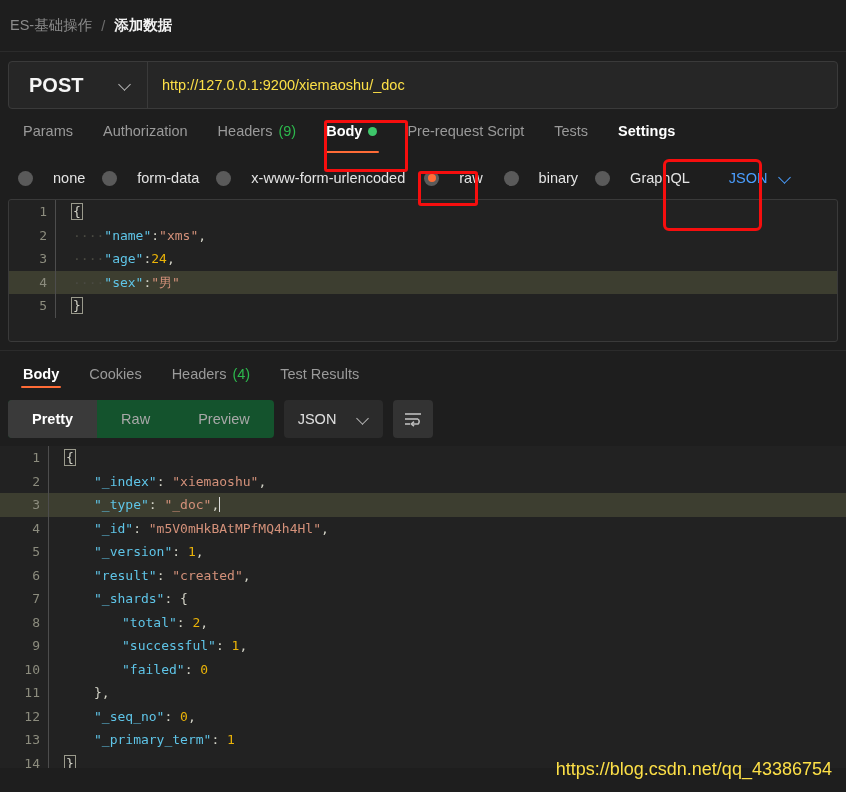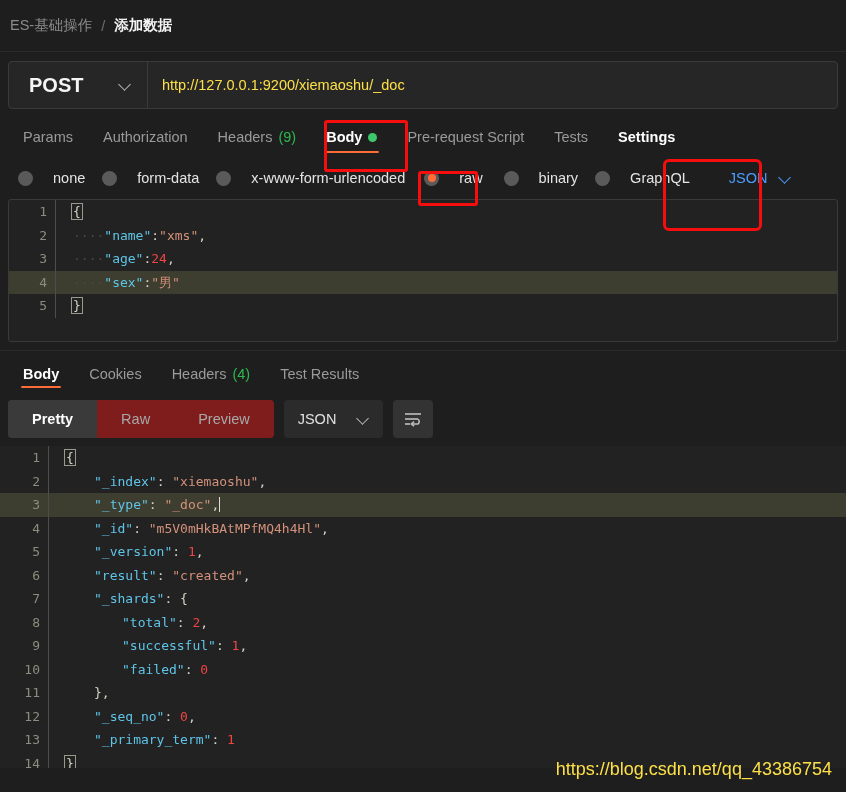--- a/index.html
+++ b/index.html
@@ -51,21 +51,21 @@
     flex: 1; display: flex; align-items: center;
     padding-left: 14px;
     color: #fde047; font-size: 14.5px;
     font-family: "Liberation Sans", sans-serif;
     background: transparent; border: none; outline: none;
     cursor: text;
   }
 
   
   .req-tabs {
-    display: flex; align-items: flex-end;
+    display: flex; 
     height: 40px; padding-left: 8px;
     gap: 0;
   }
   .rtab {
     position: relative;
     padding: 0 15px 12px 15px;
     color: #9a9a9a; font-size: 14.5px;
     cursor: pointer; white-space: nowrap;
     display: flex; align-items: center; gap: 6px;
   }
@@ -139,21 +139,21 @@
   }
   .fold {
     width: 14px; flex: none;
     border-left: 1px solid #4d4d4d;
     margin-left: 2px;
   }
   .ctext { padding-left: 4px; line-height: 23.5px; }
 
   .k { color: #5fc5e8; }
   .s { color: #d4917a; }
-  .n { color: #ef4444; }
+  .n { color: #eab308; }
   .p { color: #d4d4c8; }
   .dots { color: #4a4a42; }
   .brace-box {
     border: 1px solid #9a9a8c; color: #d4d4c8;
     padding: 0 1px; margin-left: -2px;
   }
   .caret {
     display: inline-block; width: 1px; height: 15px;
     background: #dcdcdc; vertical-align: -3px;
     margin-left: 0px;
@@ -167,21 +167,21 @@
     margin-top: 8px;
   }
   .resp-tabs .rtab { padding-bottom: 10px; }
 
   
   .toolbar {
     display: flex; align-items: center;
     padding: 8px 8px; gap: 10px;
   }
   .segment {
-    display: flex; background: #7f1d1d;
+    display: flex; background: #14532d;
     border-radius: 4px; overflow: hidden; height: 38px;
   }
   .seg {
     padding: 0 24px; display: flex; align-items: center;
     color: #a8a8a8; font-size: 14.5px; cursor: pointer;
   }
   .seg.active { background: #3a3a3a; color: #ffffff; font-weight: bold; }
   .fmt-select {
     display: flex; align-items: center; gap: 22px;
     background: #2b2b2b; border-radius: 4px;

